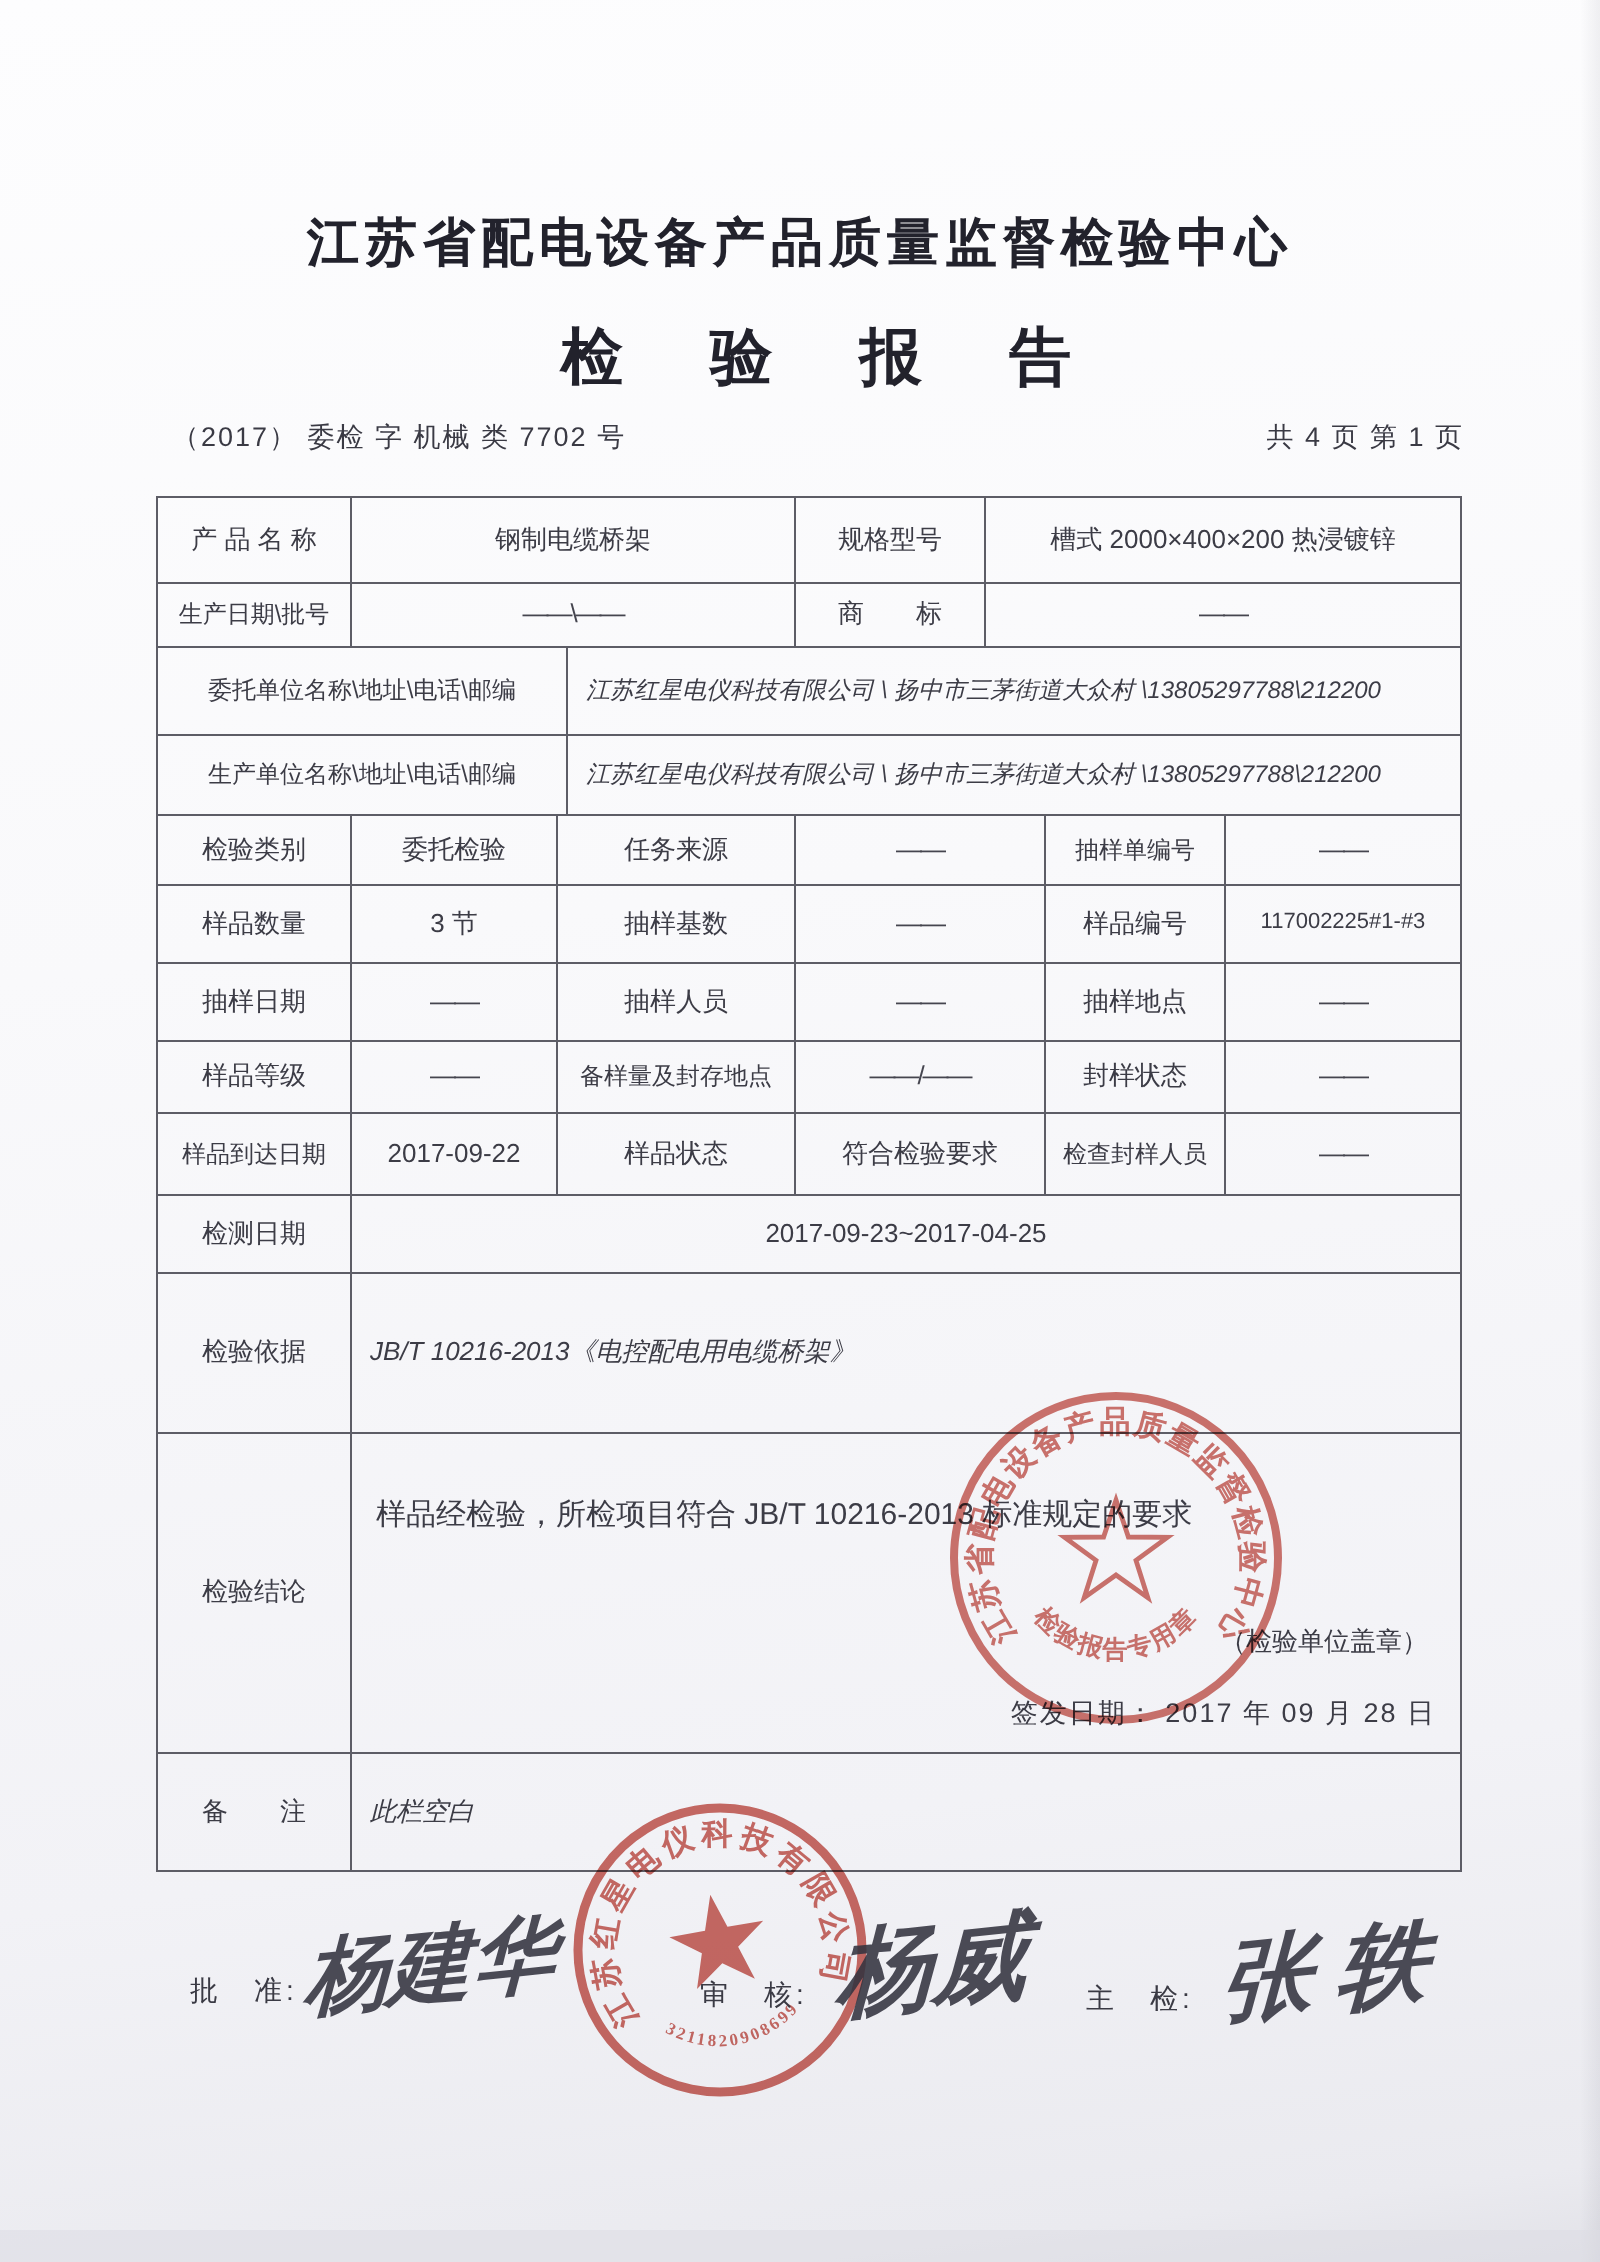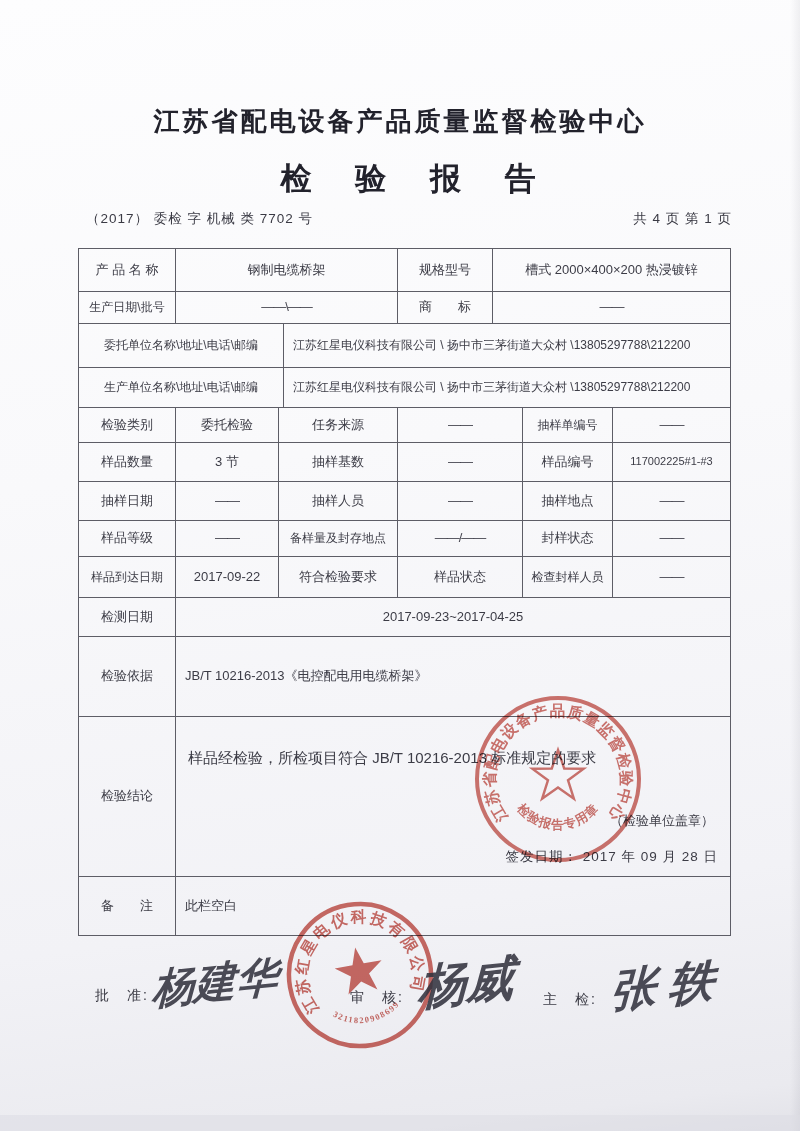--- a/index.html
+++ b/index.html
@@ -42,21 +42,21 @@
   .rA{grid-template-columns:97px 222px 95px 1fr;}
   .rB{grid-template-columns:205px 1fr;}
   .rC{grid-template-columns:97px 103px 119px 125px 90px 1fr;}
   .rE{grid-template-columns:97px 1fr;}
   .cell{
     border-right:1px solid #5d5d66;box-sizing:border-box;
     display:flex;align-items:center;justify-content:center;
     text-align:center;padding:2px 4px;line-height:1.25;
   }
   .cell:last-child{border-right:none;}
-  .la{justify-content:flex-start;text-align:right;padding-left:9px;}
+  .la{justify-content:flex-start;text-align:right;padding-left:9px;font-style:italic;}
   .sm{font-size:12px;}
   .xs{font-size:11px;}
   .dash{letter-spacing:-1px;color:#45454f;}
 
   .concl-cell{position:relative;display:block;padding:0;}
   .concl-text{position:absolute;top:32px;left:12px;right:8px;text-align:left;font-size:15px;}
   .seal-note{position:absolute;right:16px;top:96px;font-size:13px;}
   .issue-date{position:absolute;right:12px;bottom:10px;font-size:13.5px;letter-spacing:1px;}
 
   .stamp{position:absolute;mix-blend-mode:multiply;pointer-events:none;}
@@ -143,22 +143,22 @@
       <div class="cell dash">——</div>
       <div class="cell sm">备样量及封存地点</div>
       <div class="cell dash">——/——</div>
       <div class="cell">封样状态</div>
       <div class="cell dash">——</div>
     </div>
 
     <div class="row rC" style="height:41px">
       <div class="cell sm">样品到达日期</div>
       <div class="cell">2017-09-22</div>
+      <div class="cell">样品状态</div>
       <div class="cell">符合检验要求</div>
-      <div class="cell">样品状态</div>
       <div class="cell sm">检查封样人员</div>
       <div class="cell dash">——</div>
     </div>
 
     <div class="row rE" style="height:39px">
       <div class="cell">检测日期</div>
       <div class="cell">2017-09-23~2017-04-25</div>
     </div>
 
     <div class="row rE" style="height:80px">

